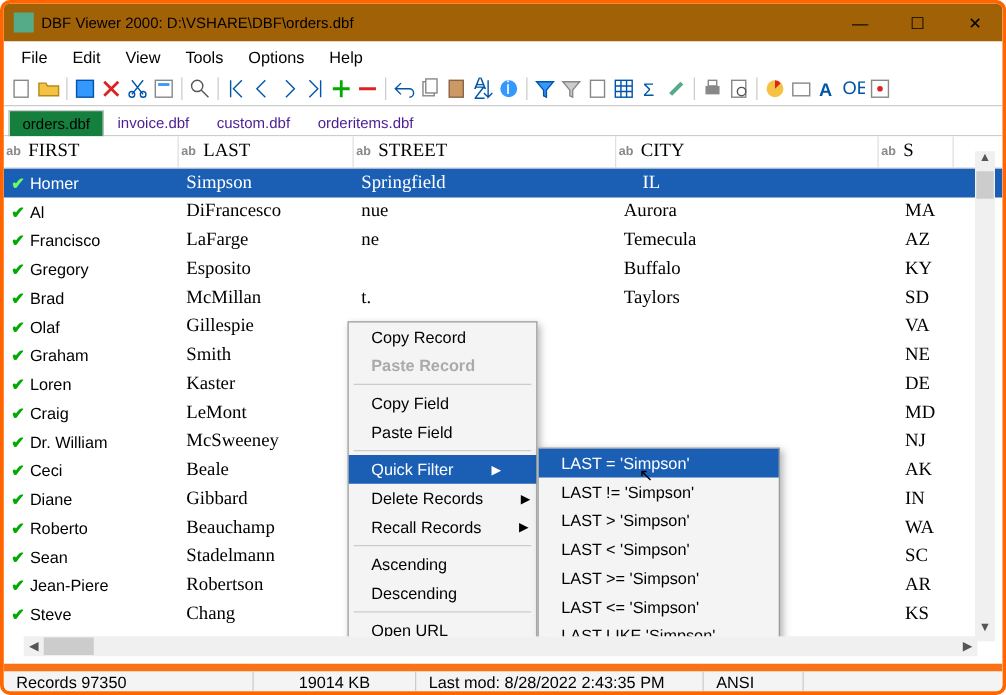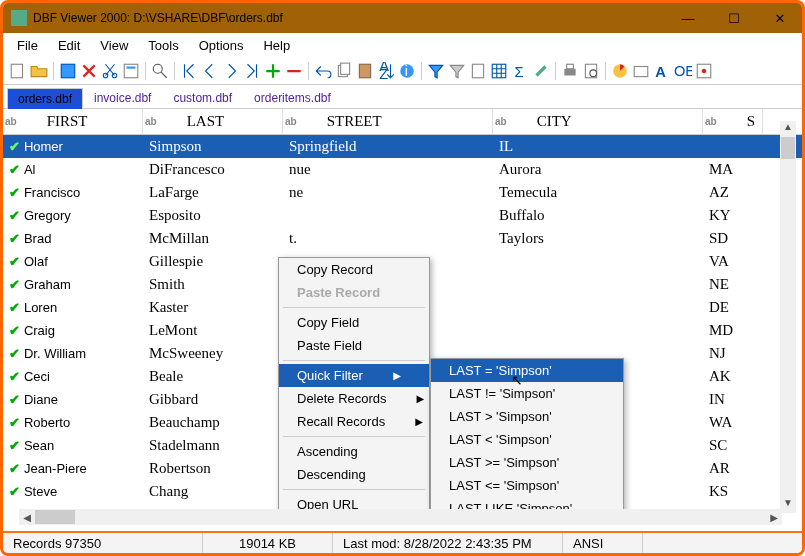--- a/index.html
+++ b/index.html
@@ -9,57 +9,57 @@
 .titlebar .title { flex:1; font-size:12px; color:#000; }
 .win-btns { display:flex; gap:18px; }
 .win-btn { width:28px; height:20px; display:flex; align-items:center; justify-content:center; color:#000; }
 .menubar { display:flex; gap:4px; padding:2px 6px; height:24px; align-items:center; }
 .menubar span { padding:2px 8px; color:#000; cursor:default; }
 .toolbar { display:flex; gap:3px; padding:2px 6px; height:28px; align-items:center; border-bottom:1px solid #ccc; }
 .tb-ico { width:18px; height:18px; display:inline-block; }
 .tb-sep { width:1px; height:18px; background:#ccc; margin:0 2px; }
 .tabs { display:flex; height:24px; align-items:flex-end; padding:0 4px; border-bottom:1px solid #ccc; }
 .tab { padding:3px 10px; font-size:12px; color:#4c1d95; border:1px solid transparent; border-bottom:none; }
-.tab.active { background:#1d4ed8; border-color:#ccc; color:#000; position:relative; top:1px; }
+.tab.active { background:#15803d; border-color:#ccc; color:#000; position:relative; top:1px; }
 .grid { position:relative; height:400px; overflow:hidden; }
 .header-row { display:flex; height:26px; background:#fff; border-bottom:1px solid #ccc; }
 .col { display:flex; align-items:center; padding:0 2px; border-right:1px solid #e0e0e0; overflow:hidden; white-space:nowrap; }
 .col.first { width:140px; }
 .col.last  { width:140px; }
 .col.street{ width:210px; }
 .col.city  { width:210px; }
 .col.state { width:60px; }
 .type-tag { font-size:10px; color:#888; margin-right:6px; font-weight:bold; }
-.hdr-txt { font-size:15px; font-family:Georgia,serif;margin-left:24px; }
+.hdr-txt { font-size:15px; font-family:Georgia,serif; }
 .data-row { display:flex; height:23px; align-items:center; }
 .data-row.selected { background:#1a5fb4; color:#fff; }
 .data-row .cell { padding:0 6px; overflow:hidden; white-space:nowrap; font-size:15px; font-family:Georgia,serif; }
 .cell.first { width:140px; display:flex; align-items:center; }
 .cell.last  { width:140px; }
 .cell.street{ width:210px; }
 .cell.city  { width:210px; }
-.cell.state { width:60px; }
+.cell.state { width:60px;margin-left:15px; }
 .check { color:#0a0; margin-right:4px; font-weight:bold; }
 .data-row.selected .check { color:#6f6; }
 .ctx-menu { position:absolute; background:#f4f4f4; border:1px solid #999; box-shadow:2px 2px 6px rgba(0,0,0,.3); z-index:10; }
 .ctx-item { padding:4px 28px 4px 18px; font-size:13px; color:#000; white-space:nowrap; display:flex; justify-content:space-between; align-items:center; }
 .ctx-item.disabled { color:#aaa;font-weight:bold; }
 .ctx-item.highlighted { background:#1a5fb4; color:#fff; }
 .ctx-sep { height:1px; background:#ccc; margin:3px 4px; }
 .ctx-arrow { margin-left:30px; font-size:10px; }
 #ctx-main { left:275px; top:148px; width:152px; }
 #ctx-sub  { left:427px; top:249px; width:194px; }
 .cursor { position:absolute; left:508px; top:263px; z-index:30; font-size:14px; pointer-events:none; }
 .hscroll { position:absolute; bottom:28px; left:16px; right:20px; height:16px; background:#f0f0f0; display:flex; align-items:center; }
 .hscroll .thumb { width:40px; height:14px; background:#ccc; margin-left:0; }
 .hscroll .ar { width:16px; text-align:center; font-size:10px; color:#555; }
 .vscroll { position:absolute; right:6px; top:118px; width:16px; height:392px; background:#f0f0f0; display:flex; flex-direction:column; align-items:center; }
 .vscroll .thumb { width:14px; height:22px; background:#ccc; }
 .vscroll .ar { height:16px; font-size:10px; color:#555; }
-.statusbar { position:absolute; bottom:0; left:0; right:0; height:22px; display:flex; align-items:center; border-top:2px solid #f97316; background:#f4f4f4; font-size:12px; }
+.statusbar { position:absolute; bottom:0; left:0; right:0; height:22px; display:flex; align-items:center; border-top:6px solid #f97316; background:#f4f4f4; font-size:12px; }
 .statusbar > div { padding:0 10px; border-right:1px solid #ccc; height:100%; display:flex; align-items:center; }
 </style>
 </head>
 <body>
 
 <div class="titlebar">
   <span class="app-icon"></span>
   <span class="title">DBF Viewer 2000: D:\VSHARE\DBF\orders.dbf</span>
   <div class="win-btns">
     <span class="win-btn">—</span>

